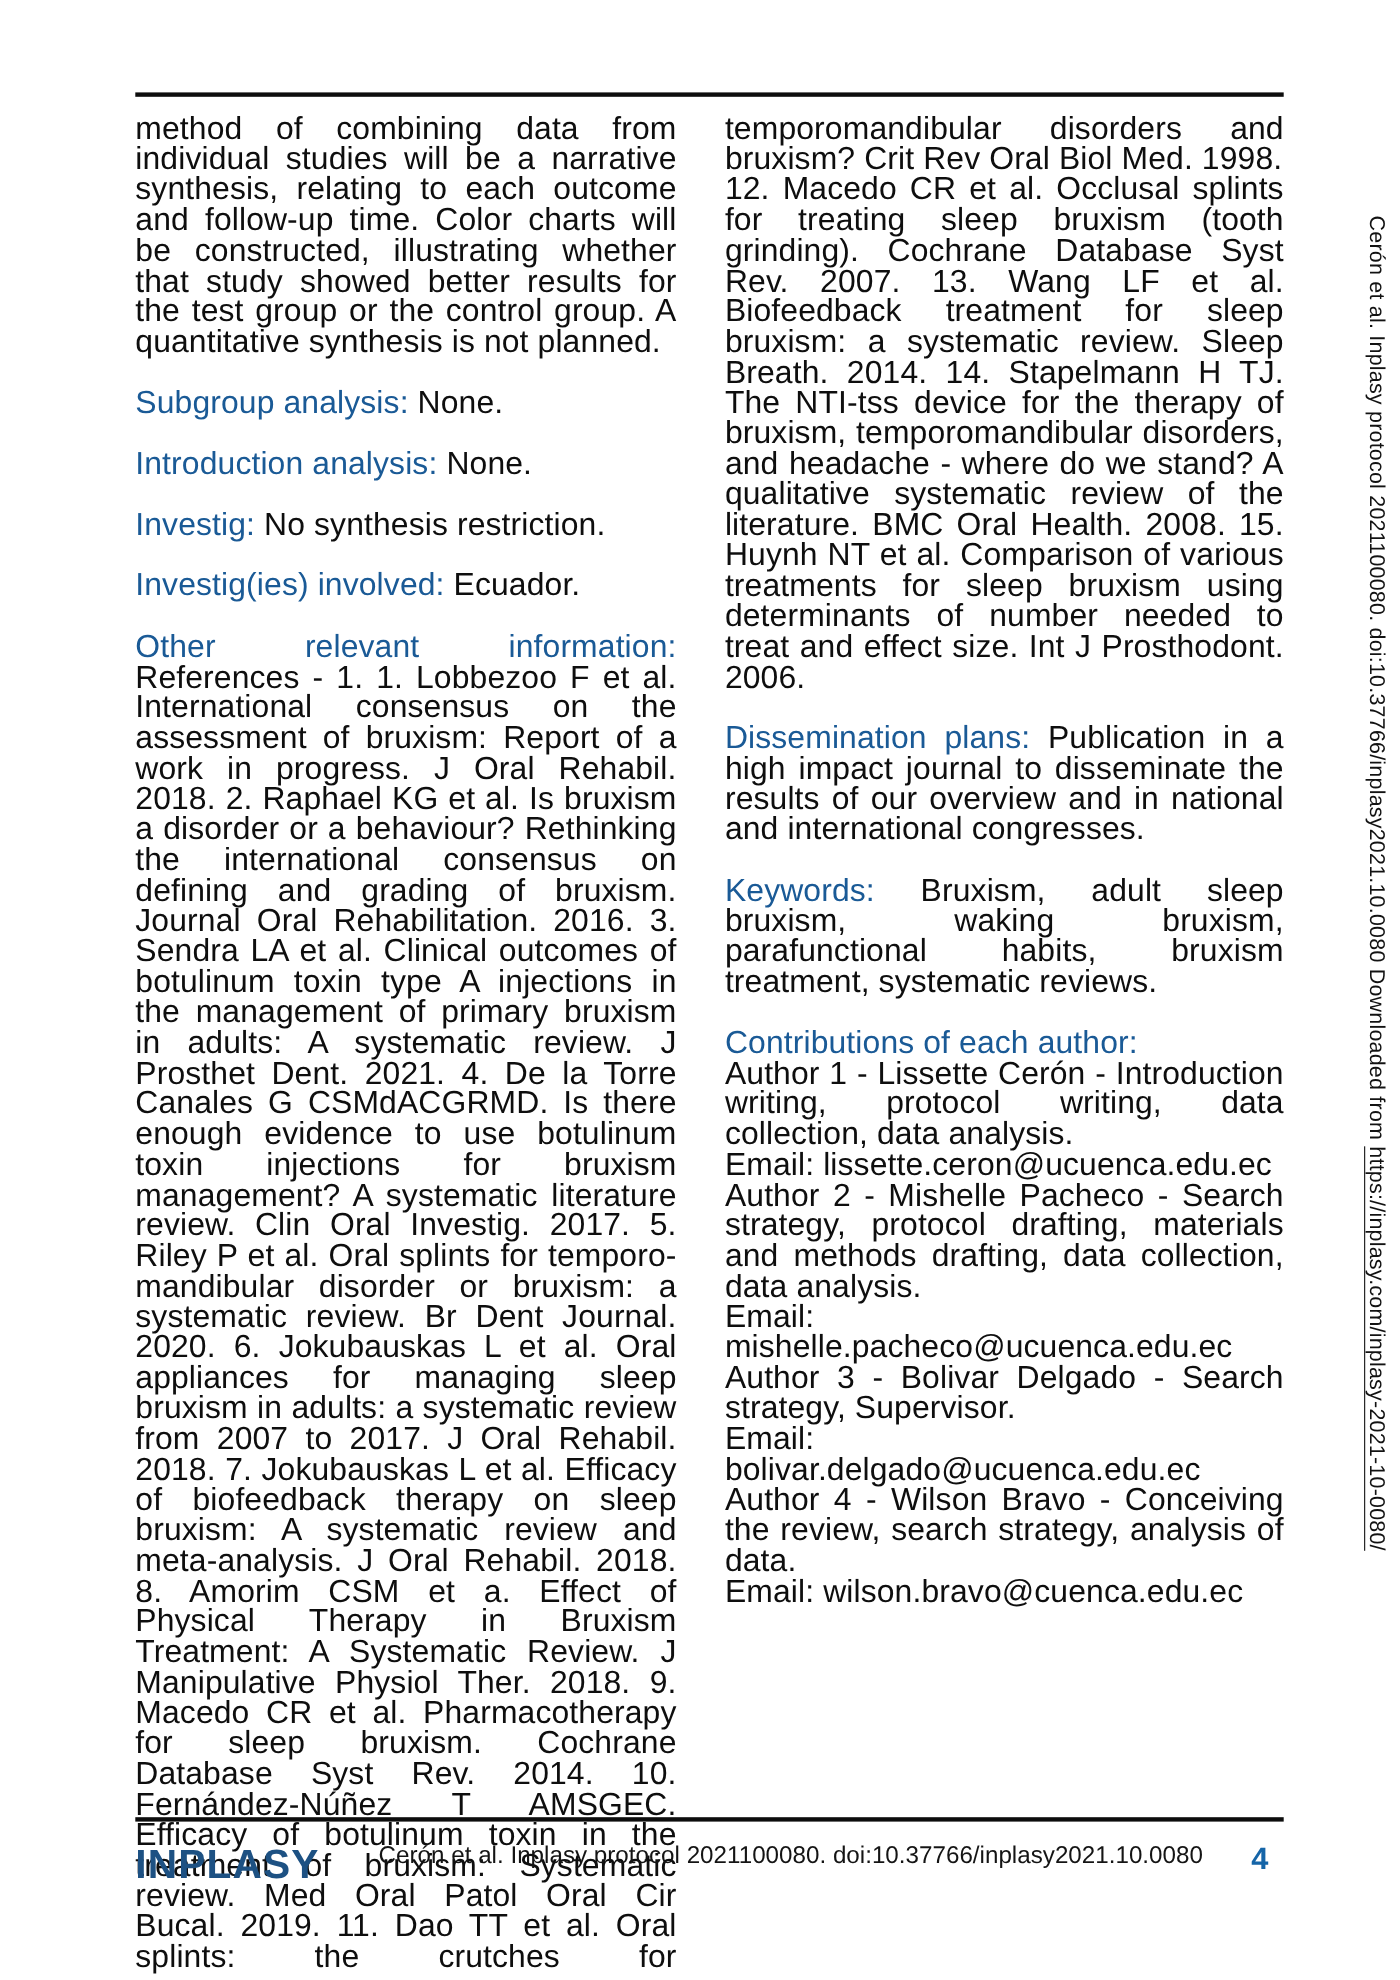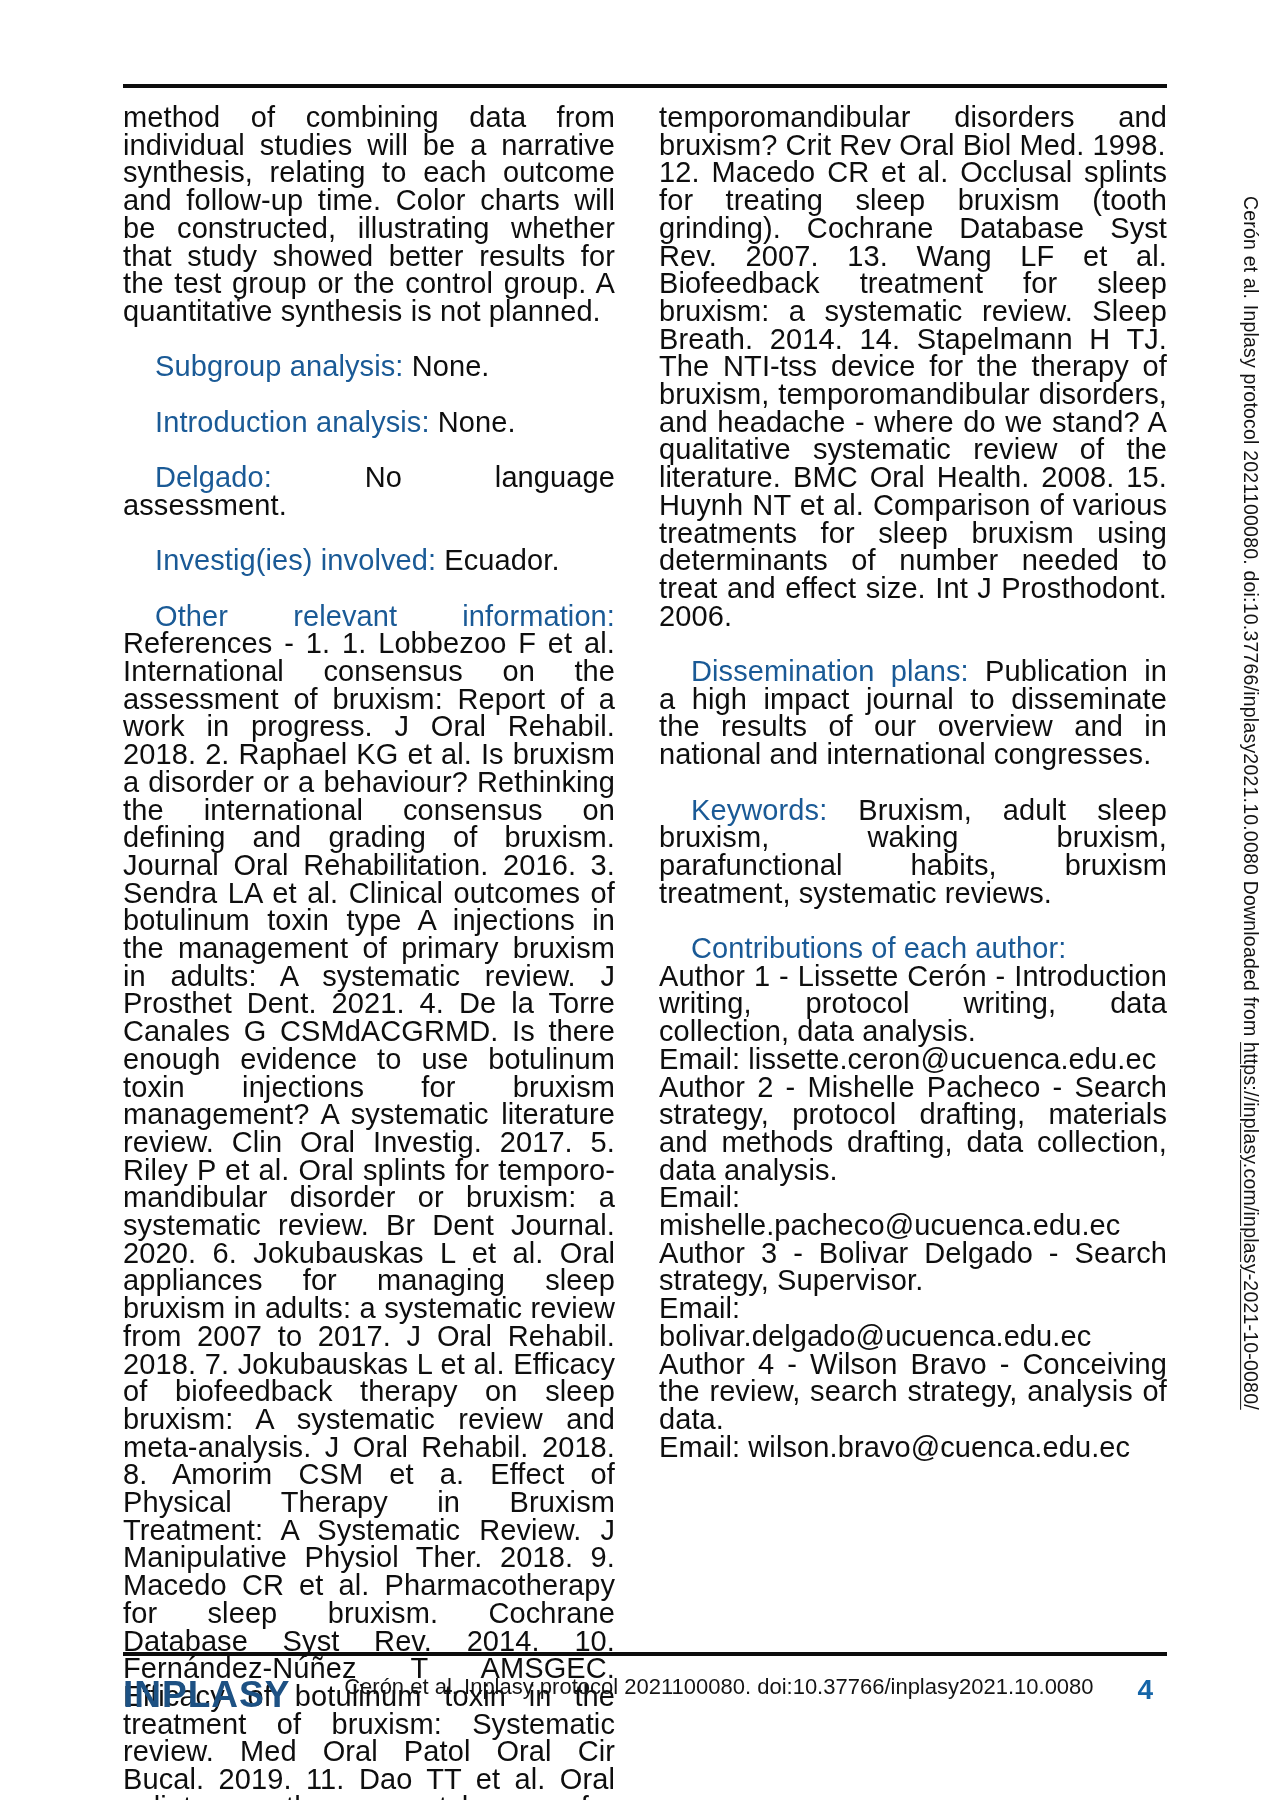--- a/index.html
+++ b/index.html
@@ -39,21 +39,21 @@
     line-height: 27.7px;
     text-align: justify;
     color: #0e0e0e;
     letter-spacing: 0.1px;
   }
   .col-left  { width: 492px; }
   .col-right { width: 508px; }
 
   .para { margin: 0 0 27.7px 0; }
   .para.justify-last { text-align-last: justify; }
-  .label { color: var(--heading-blue, #1A5A96); margin-left: 32px; }
+  .label { color: var(--heading-blue, #1A5A96); }
 
   .side-citation {
     position: absolute;
     top: 196px;
     right: 11px;
     height: 1360px;
     writing-mode: vertical-rl;
     font-size: 19.5px;
     font-weight: normal;
     color: #121212;
@@ -95,21 +95,21 @@
 
 <div class="page">
 
   <div class="rule top"></div>
 
   <div class="content">
     <div class="col col-left" id="col-left">
         <p class="para"><span class="body">method of combining data from individual studies will be a narrative synthesis, relating to each outcome and follow-up time. Color charts will be constructed, illustrating whether that study showed better results for the test group or the control group. A quantitative synthesis is not planned.</span></p>
         <p class="para"><span class="label">Subgroup analysis:</span><span class="body"> None.</span></p>
         <p class="para"><span class="label">Introduction analysis:</span><span class="body"> None.</span></p>
-        <p class="para"><span class="label">Delgado:</span><span class="body"> No language assessment.</span></p>
+        <p class="para"><span class="label">Investig:</span><span class="body"> No synthesis restriction.</span></p>
         <p class="para"><span class="label">Investig(ies) involved:</span><span class="body"> Ecuador.</span></p>
         <p class="para justify-last"><span class="label">Other relevant information:</span><span class="body"> References - 1. 1. Lobbezoo F et al. International consensus on the assessment of bruxism: Report of a work in progress. J Oral Rehabil. 2018. 2. Raphael KG et al. Is bruxism a disorder or a behaviour? Rethinking the international consensus on defining and grading of bruxism. Journal Oral Rehabilitation. 2016. 3. Sendra LA et al. Clinical outcomes of botulinum toxin type A injections in the management of primary bruxism in adults: A systematic review. J Prosthet Dent. 2021. 4. De la Torre Canales G CSMdACGRMD. Is there enough evidence to use botulinum toxin injections for bruxism management? A systematic literature review. Clin Oral Investig. 2017. 5. Riley P et al. Oral splints for temporo-mandibular disorder or bruxism: a systematic review. Br Dent Journal. 2020. 6. Jokubauskas L et al. Oral appliances for managing sleep bruxism in adults: a systematic review from 2007 to 2017. J Oral Rehabil. 2018. 7. Jokubauskas L et al. Efficacy of biofeedback therapy on sleep bruxism: A systematic review and meta-analysis. J Oral Rehabil. 2018. 8. Amorim CSM et a. Effect of Physical Therapy in Bruxism Treatment: A Systematic Review. J Manipulative Physiol Ther. 2018. 9. Macedo CR et al. Pharmacotherapy for sleep bruxism. Cochrane Database Syst Rev. 2014. 10. Fernández-Núñez T AMSGEC. Efficacy of botulinum toxin in the treatment of bruxism: Systematic review. Med Oral Patol Oral Cir Bucal. 2019. 11. Dao TT et al. Oral splints: the crutches for</span></p>
       </div>
     <div class="col col-right" id="col-right">
         <p class="para"><span class="body">temporomandibular disorders and bruxism? Crit Rev Oral Biol Med. 1998.</span><br><span class="body">12. Macedo CR et al. Occlusal splints for treating sleep bruxism (tooth grinding). Cochrane Database Syst Rev. 2007. 13. Wang LF et al. Biofeedback treatment for sleep bruxism: a systematic review. Sleep Breath. 2014. 14. Stapelmann H TJ. The NTI-tss device for the therapy of bruxism, temporomandibular disorders, and headache - where do we stand? A qualitative systematic review of the literature. BMC Oral Health. 2008. 15. Huynh NT et al. Comparison of various treatments for sleep bruxism using determinants of number needed to treat and effect size. Int J Prosthodont. 2006.</span></p>
         <p class="para"><span class="label">Dissemination plans:</span><span class="body"> Publication in a high impact journal to disseminate the results of our overview and in national and international congresses.</span></p>
         <p class="para"><span class="label">Keywords:</span><span class="body"> Bruxism, adult sleep bruxism, waking bruxism, parafunctional habits, bruxism treatment, systematic reviews.</span></p>
         <p class="para"><span class="label">Contributions of each author:</span><br><span class="body">Author 1 - Lissette Cerón - Introduction writing, protocol writing, data collection, data analysis.</span><br><span class="body">Email: lissette.ceron@ucuenca.edu.ec</span><br><span class="body">Author 2 - Mishelle Pacheco - Search strategy, protocol drafting, materials and methods drafting, data collection, data analysis.</span><br><span class="body">Email: mishelle.pacheco@ucuenca.edu.ec</span><br><span class="body">Author 3 - Bolivar Delgado - Search strategy, Supervisor.</span><br><span class="body">Email: bolivar.delgado@ucuenca.edu.ec</span><br><span class="body">Author 4 - Wilson Bravo - Conceiving the review, search strategy, analysis of data.</span><br><span class="body">Email: wilson.bravo@cuenca.edu.ec</span></p>
       </div>
   </div>

